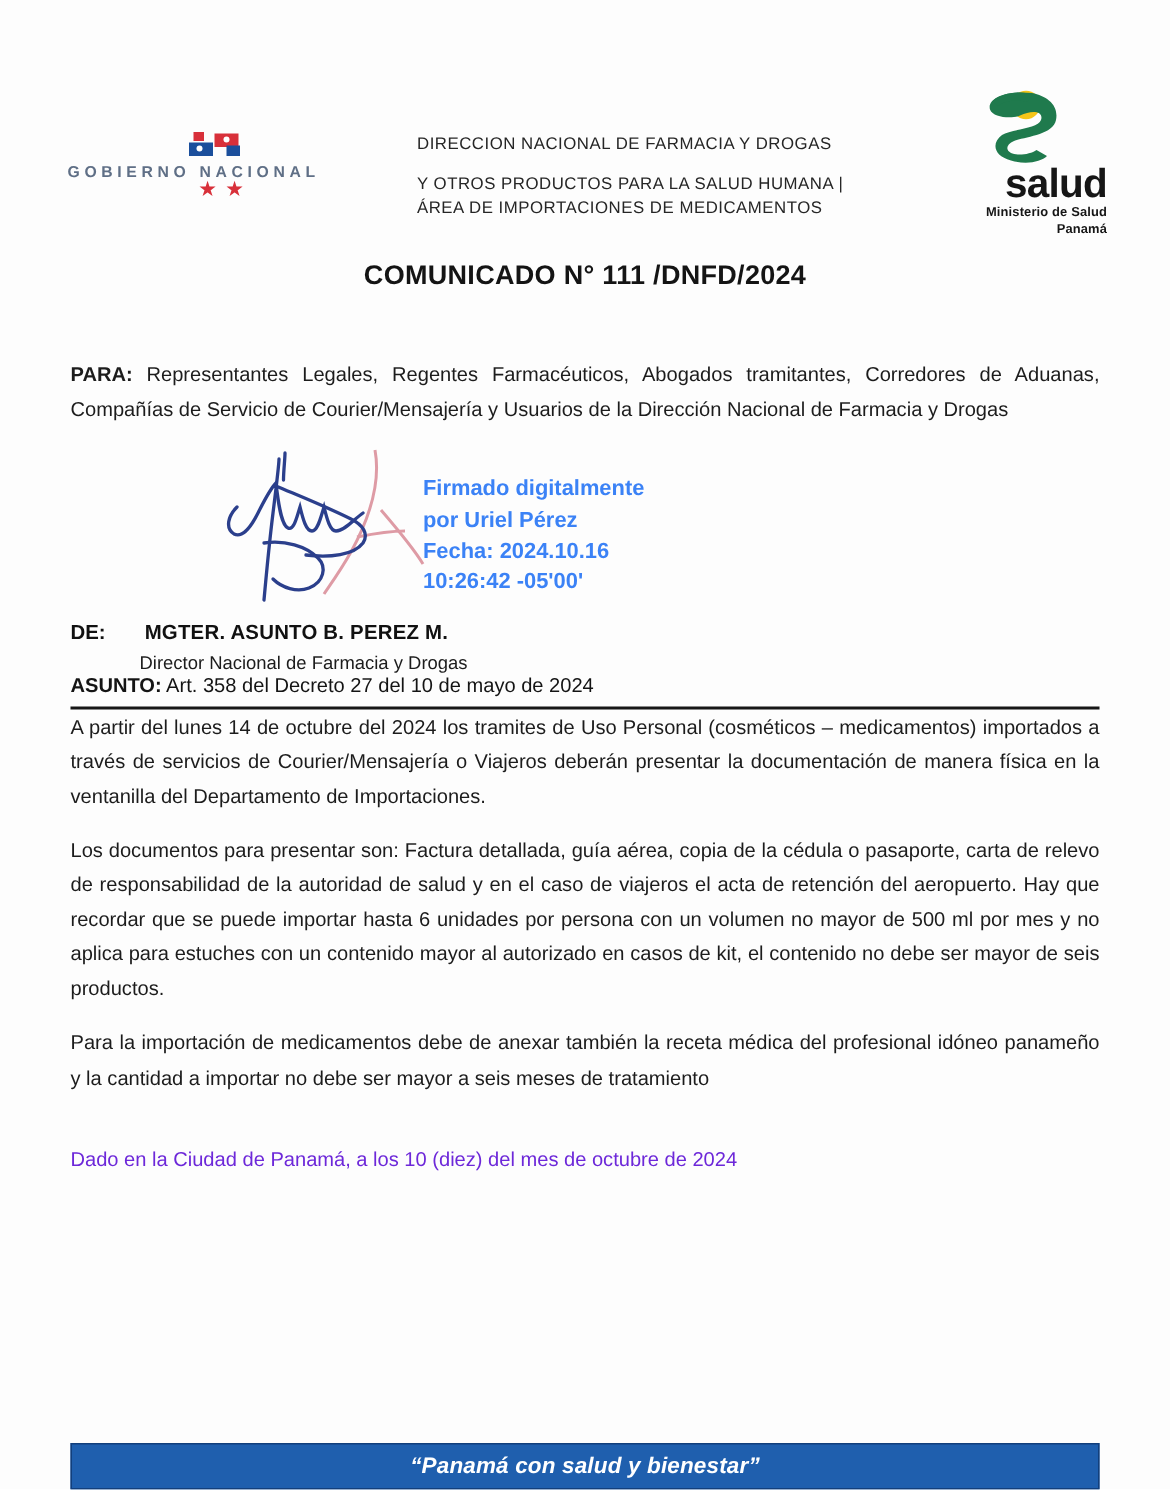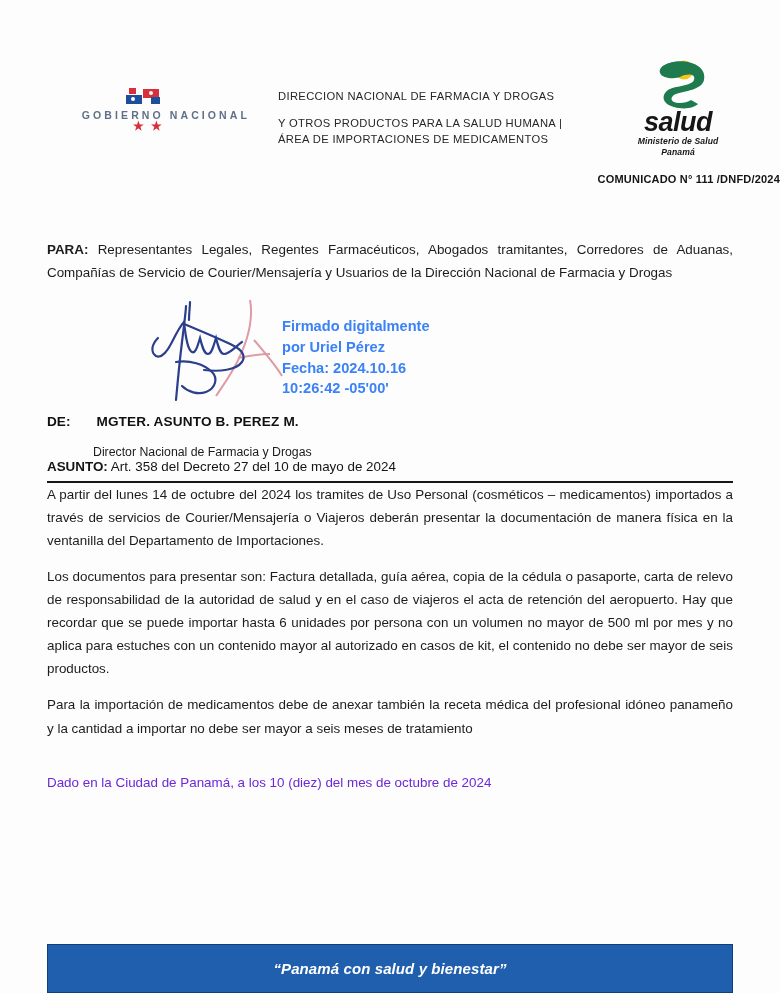--- a/index.html
+++ b/index.html
@@ -32,21 +32,21 @@
     height: 105px;
     display: flex;
     align-items: flex-start;
     justify-content: space-between;
   }
 
   
   .gob-logo {
     width: 205px;
     padding-top: 28px;
-    text-align: right;
+    text-align: left;
     flex: 0 0 auto;
   }
   .gob-flag {
     position: relative;
     width: 44px;
     height: 17px;
     margin: 0 auto 4px auto;
   }
   .gob-flag i { position: absolute; display: block; }
   .flag-q1 { left: 0px;  top: 7px;  width: 16px; height: 9px;  background: #1b4f9c; }
@@ -96,23 +96,22 @@
     letter-spacing: 0.35px;
     line-height: 1.45;
     white-space: nowrap;
   }
   .hc-gap { height: 11px; }
 
   
   .salud-logo {
     flex: 0 0 auto;
     width: 120px;
-    text-align: center;
+    text-align: right;
     padding-top: 0px;
-    font-style: italic;
   }
   .salud-mark { width: 120px; height: 52px; margin: 0 auto; display:block; }
   .salud-word {
     font-size: 27px;
     font-weight: 800;
     color: #161616;
     line-height: 0.95;
     letter-spacing: -0.5px;
     margin-top: -2px;
   }
@@ -124,22 +123,22 @@
     letter-spacing: 0.1px;
     margin-top: 1px;
   }
 
   
   .doc-title {
     position: absolute;
     top: 173px;
     left: 0;
     right: 0;
-    text-align: right;
-    font-size: 11px;
+    text-align: center;
+    font-size: 18px;
     font-weight: 700;
     letter-spacing: 0.2px;
     color: #141414;
   }
 
   
   .content {
     position: absolute;
     top: 238px;
     left: 47px;
@@ -183,21 +182,21 @@
   }
   .de-label { font-weight: 700; }
   .de-name {
     font-weight: 700;
     margin-left: 26px;
     letter-spacing: 0.15px;
   }
   .de-sub {
     font-size: 12.3px;
     margin-left: 46px;
-    margin-top: 16px;
+    margin-top: 6px;
     color: #1c1c1c;
   }
 
   .asunto-row {
     font-size: 13.4px;
     color: #141414;
   }
   .asunto-label { font-weight: 700; }
   .rule {
     margin-top: 7px;
@@ -214,21 +213,21 @@
     line-height: 1.7;
     color: #6d28d9;
   }
 
   
   .footer-bar {
     position: absolute;
     left: 47px;
     width: 686px;
     bottom: 0px;
-    height: 49px;
+    height: 31px;
     background: #1f5fae;
     border: 1.5px solid #123f7c;
     display: flex;
     align-items: center;
     justify-content: center;
   }
   .footer-text {
     color: #ffffff;
     font-size: 15px;
     font-weight: 700;

